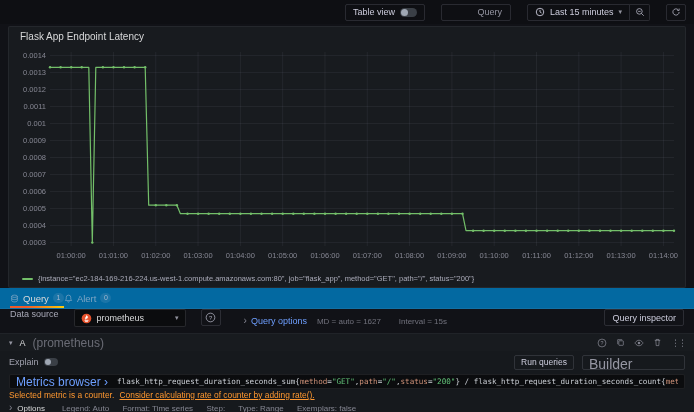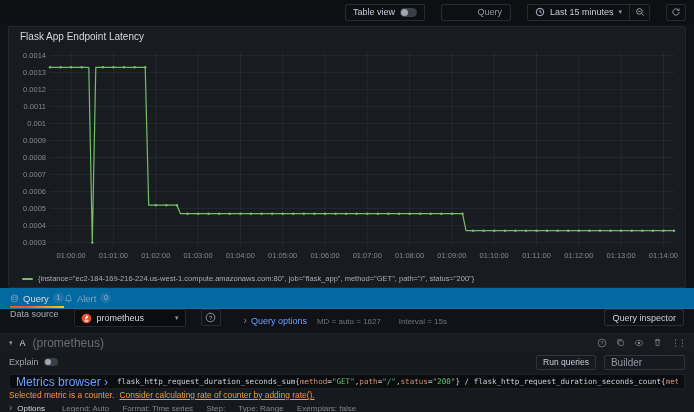--- a/index.html
+++ b/index.html
@@ -52,21 +52,21 @@
   .refid{color:#d8d9da;cursor:pointer;}
   .ds-hint{color:rgba(204,204,220,0.45);font-size:12px;}
   .q-actions{margin-left:auto;display:flex;gap:9px;align-items:center;color:rgba(204,204,220,0.6);}
   .q-actions .act{display:inline-flex;cursor:pointer;}
   .drag{letter-spacing:-2px;font-size:9px;cursor:grab;color:rgba(204,204,220,0.6);}
 
   .q-toolbar{display:flex;align-items:center;gap:10px;height:22px;padding:0 9px;}
   .explain{display:flex;align-items:center;gap:5px;color:rgba(204,204,220,0.75);}
   .right-tools{margin-left:auto;display:flex;gap:8px;}
   .seg.mini{height:15px;}
-  .seg.mini .seg-btn{padding:0 6px;font-size:10px;}
+  .seg.mini .seg-btn{padding:0 6px;font-size:14px;}
   .chip.mini{height:15px;padding:0 6px;font-size:8.5px;}
 
   .expr-row{display:flex;align-items:center;gap:9px;height:15px;margin:1px 9px;padding:0 6px;background:#0b0c0e;border:1px solid rgba(204,204,220,0.1);border-radius:2px;}
   .mb-link{color:#6e9fff;font-size:12px;white-space:nowrap;cursor:pointer;}
   .expr{font-family:"DejaVu Sans Mono", monospace;font-size:7.6px;white-space:nowrap;overflow:hidden;cursor:text;}
   .tok-plain{color:#c9cdd3;}
   .tok-label{color:#ce9178;}
   .tok-string{color:#63c57a;}
 
   .warning{height:11px;line-height:11px;padding:0 9px;font-size:8.4px;color:#ff9830;white-space:nowrap;}

